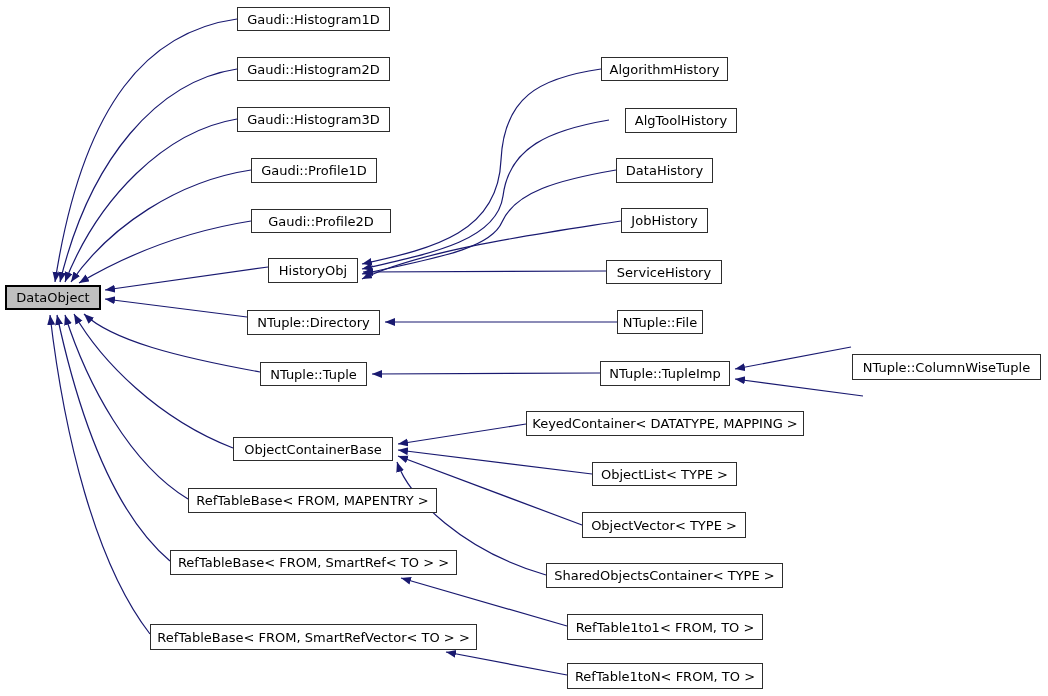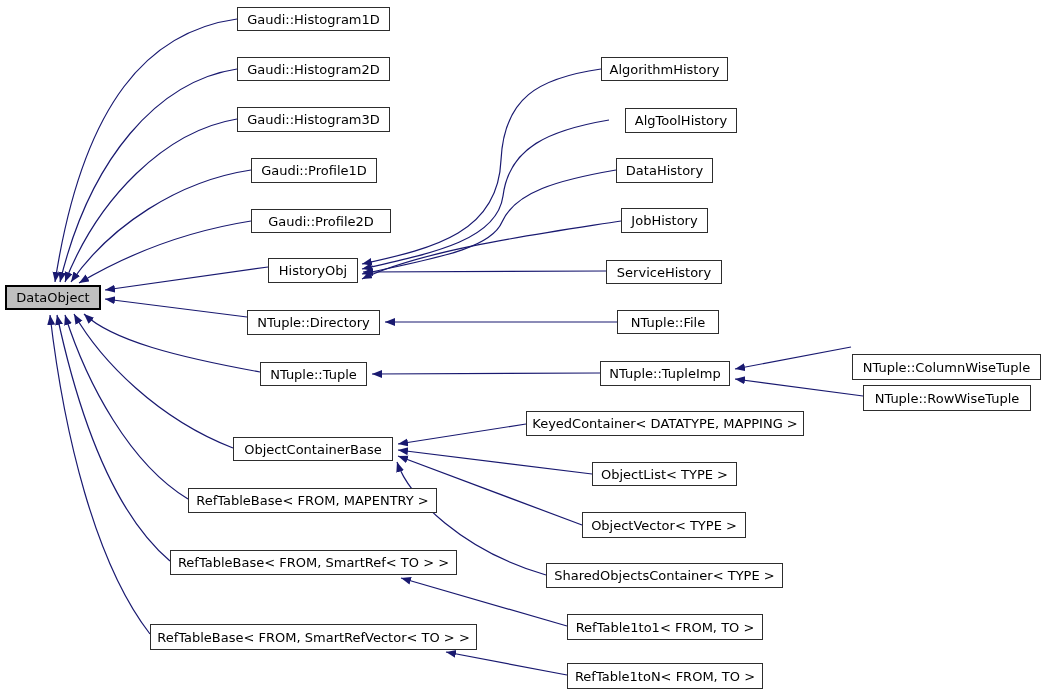--- a/index.html
+++ b/index.html
@@ -94,24 +94,23 @@
   <div class="node" style="left:233px;top:437px;width:160px;height:24px;">ObjectContainerBase</div>
   <div class="node" style="left:188px;top:488px;width:249px;height:25px;">RefTableBase&lt; FROM, MAPENTRY &gt;</div>
   <div class="node" style="left:170px;top:550px;width:287px;height:25px;">RefTableBase&lt; FROM, SmartRef&lt; TO &gt; &gt;</div>
   <div class="node" style="left:150px;top:624px;width:327px;height:26px;">RefTableBase&lt; FROM, SmartRefVector&lt; TO &gt; &gt;</div>
 
   <div class="node" style="left:601px;top:57px;width:127px;height:24px;">AlgorithmHistory</div>
   <div class="node" style="left:609px;top:108px;width:112px;height:25px;margin-left:16px;">AlgToolHistory</div>
   <div class="node" style="left:616px;top:158px;width:97px;height:25px;">DataHistory</div>
   <div class="node" style="left:621px;top:208px;width:87px;height:25px;">JobHistory</div>
   <div class="node" style="left:606px;top:260px;width:116px;height:24px;">ServiceHistory</div>
-  <div class="node" style="left:617px;top:310px;width:102px;height:24px;">NTuple::File</div>
+  <div class="node" style="left:617px;top:310px;width:86px;height:24px;">NTuple::File</div>
   <div class="node" style="left:600px;top:361px;width:130px;height:25px;">NTuple::TupleImp</div>
   <div class="node" style="left:852px;top:334px;width:189px;height:26px;margin-top:20px;">NTuple::ColumnWiseTuple</div>
-  <div class="node" style="left:863px;top:385px;width:168px;height:26px;">NTuple::RowWiseTuple</div>
   <div class="node" style="left:592px;top:462px;width:145px;height:24px;">ObjectList&lt; TYPE &gt;</div>
   <div class="node" style="left:526px;top:411px;width:278px;height:25px;">KeyedContainer&lt; DATATYPE, MAPPING &gt;</div>
   <div class="node" style="left:582px;top:512px;width:164px;height:26px;">ObjectVector&lt; TYPE &gt;</div>
   <div class="node" style="left:546px;top:563px;width:237px;height:25px;">SharedObjectsContainer&lt; TYPE &gt;</div>
   <div class="node" style="left:567px;top:614px;width:196px;height:26px;">RefTable1to1&lt; FROM, TO &gt;</div>
   <div class="node" style="left:567px;top:663px;width:196px;height:26px;">RefTable1toN&lt; FROM, TO &gt;</div>
 
 </div>
 
 </body></html>

